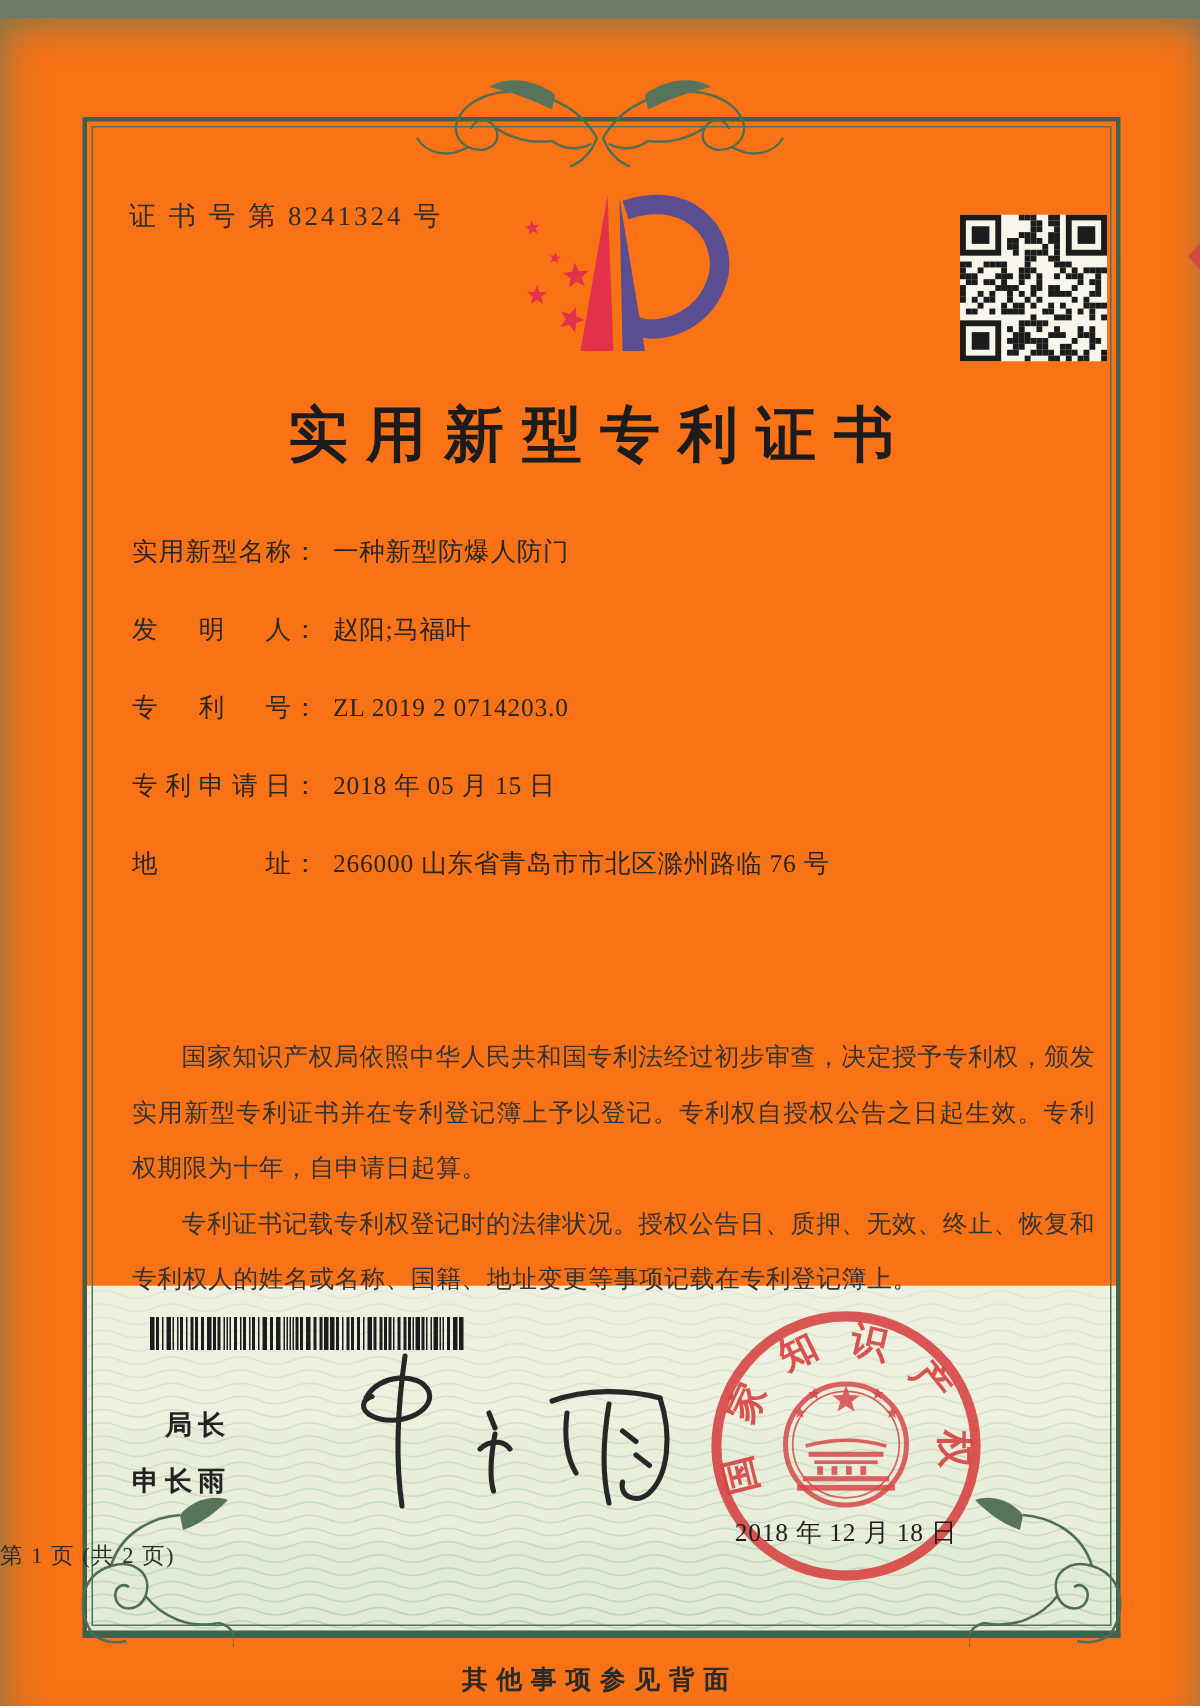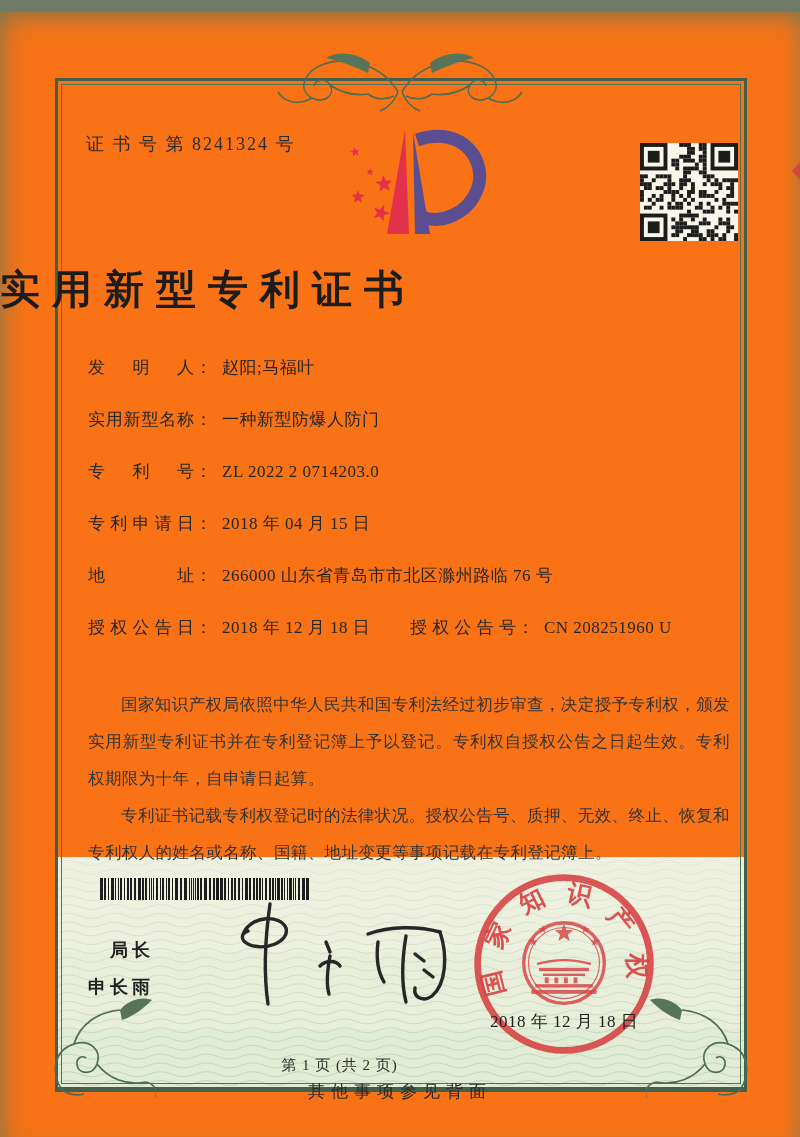--- a/index.html
+++ b/index.html
@@ -23,21 +23,21 @@
   }
   .orn{position:absolute;z-index:5;pointer-events:none;}
   #orn-top{left:270px;top:36px;}
   #orn-bl{left:46px;top:980px;}
   #orn-br{left:646px;top:980px;}
   
   .cert-no{position:absolute;left:86px;top:120px;font-size:18px;color:#2d2d2d;letter-spacing:2px;z-index:6;}
   .logo{position:absolute;left:325px;top:110px;z-index:6;}
   .qr{position:absolute;left:640px;top:131px;z-index:6;}
   .title{
-    position:absolute;left:0;top:250px;width:800px;
+    position:absolute;left:0;top:250px;width:800px;text-align:center;
     font-size:40px;font-weight:700;letter-spacing:12px;color:#1c1c1c;z-index:6;
   }
   
   .fields{position:absolute;left:88px;top:344px;width:645px;z-index:6;}
   .frow{margin-bottom:29px;font-size:17px;color:#262626;white-space:nowrap;}
   .flabel,.flabel2{display:inline-block;width:106px;text-align:justify;text-align-last:justify;vertical-align:bottom;}
   .fcolon{margin:0 2px 0 1px;}
   .fvalue{margin-left:8px;letter-spacing:.5px;}
   .fvalue.fixed{display:inline-block;width:186px;}
   .flabel2{margin-left:2px;}
@@ -52,24 +52,24 @@
   
   .sig-labels{position:absolute;left:88px;top:926px;z-index:6;
     font-family:"Liberation Sans","DejaVu Sans",sans-serif;font-weight:700;color:#222;text-align:right;}
   .sig-labels div{font-size:18px;letter-spacing:4px;margin-bottom:13px;}
   .sig-hand{position:absolute;left:208px;top:886px;z-index:6;}
   
   .seal{position:absolute;left:468px;top:856px;z-index:5;}
   .seal-date{position:absolute;left:468px;top:998px;width:192px;text-align:center;
     font-size:17px;color:#1e1e1e;letter-spacing:.5px;z-index:6;}
   
-  .page-ind{position:absolute;left:0;top:1044px;width:679px;text-align:center;
+  .page-ind{position:absolute;left:0;top:1016px;width:679px;
     font-size:15px;color:#2c2c2c;letter-spacing:1px;z-index:6;}
-  .back-note{position:absolute;left:0;top:1068px;width:800px;text-align:center;
-    font-size:17px;font-weight:400;color:#2a2a2a;letter-spacing:6px;z-index:6;}
+  .back-note{position:absolute;left:0;top:1096px;width:800px;text-align:center;
+    font-size:17px;font-weight:700;color:#2a2a2a;letter-spacing:6px;z-index:6;}
   .edge-mark{position:absolute;right:0;top:150px;width:0;height:0;z-index:7;
     border-top:9px solid transparent;border-bottom:9px solid transparent;border-right:8px solid #cf4a40;}
 </style>
 </head>
 <body>
 
 <div class="paper">
 
   <svg class="band" id="waves" width="689" height="231">
     <rect x="0" y="0" width="689" height="231" fill="#eef1e0"></rect>
@@ -367,31 +367,30 @@
       <rect x="19" y="1" width="5" height="5" fill="#f8f6ea"></rect>
       <rect x="20" y="2" width="3" height="3" fill="#1c1c1c"></rect>
       <rect x="0" y="18" width="7" height="7" fill="#1c1c1c"></rect>
       <rect x="1" y="19" width="5" height="5" fill="#f8f6ea"></rect>
       <rect x="2" y="20" width="3" height="3" fill="#1c1c1c"></rect>
     </svg>
 
   <div class="title">实用新型专利证书</div>
 
   <div class="fields" id="fields">
+      <div class="frow"><span class="flabel">实用新型名称</span><span class="fcolon">：</span><span class="fvalue">一种新型防爆人防门</span></div>
       <div class="frow"><span class="flabel">发明人</span><span class="fcolon">：</span><span class="fvalue">赵阳;马福叶</span></div>
-      <div class="frow"><span class="flabel">实用新型名称</span><span class="fcolon">：</span><span class="fvalue">一种新型防爆人防门</span></div>
-      <div class="frow"><span class="flabel">专利号</span><span class="fcolon">：</span><span class="fvalue">ZL 2022 2 0714203.0</span></div>
-      <div class="frow"><span class="flabel">专利申请日</span><span class="fcolon">：</span><span class="fvalue">2018 年 04 月 15 日</span></div>
+      <div class="frow"><span class="flabel">专利号</span><span class="fcolon">：</span><span class="fvalue">ZL 2019 2 0714203.0</span></div>
+      <div class="frow"><span class="flabel">专利申请日</span><span class="fcolon">：</span><span class="fvalue">2018 年 05 月 15 日</span></div>
       <div class="frow"><span class="flabel">地址</span><span class="fcolon">：</span><span class="fvalue">266000  山东省青岛市市北区滁州路临 76 号</span></div>
-      <div class="frow"><span class="flabel">授权公告日</span><span class="fcolon">：</span><span class="fvalue fixed">2018 年 12 月 18 日</span><span class="flabel2">授权公告号</span><span class="fcolon">：</span><span class="fvalue">CN 208251960 U</span></div>
     </div>
 
   <div class="bodytext">
     <p>国家知识产权局依照中华人民共和国专利法经过初步审查，决定授予专利权，颁发实用新型专利证书并在专利登记簿上予以登记。专利权自授权公告之日起生效。专利权期限为十年，自申请日起算。</p>
-    <p>专利证书记载专利权登记时的法律状况。授权公告号、质押、无效、终止、恢复和专利权人的姓名或名称、国籍、地址变更等事项记载在专利登记簿上。</p>
+    <p>专利证书记载专利权登记时的法律状况。授权公告日、质押、无效、终止、恢复和专利权人的姓名或名称、国籍、地址变更等事项记载在专利登记簿上。</p>
   </div>
 
   <svg class="barcode" id="barcode" width="212" height="22">
       <rect x="0" y="0" width="3" height="22" fill="#1c1c1c"></rect>
       <rect x="4" y="0" width="2" height="22" fill="#1c1c1c"></rect>
       <rect x="8" y="0" width="1" height="22" fill="#1c1c1c"></rect>
       <rect x="11" y="0" width="3" height="22" fill="#1c1c1c"></rect>
       <rect x="15" y="0" width="1" height="22" fill="#1c1c1c"></rect>
       <rect x="18" y="0" width="1" height="22" fill="#1c1c1c"></rect>
       <rect x="20" y="0" width="2" height="22" fill="#1c1c1c"></rect>

